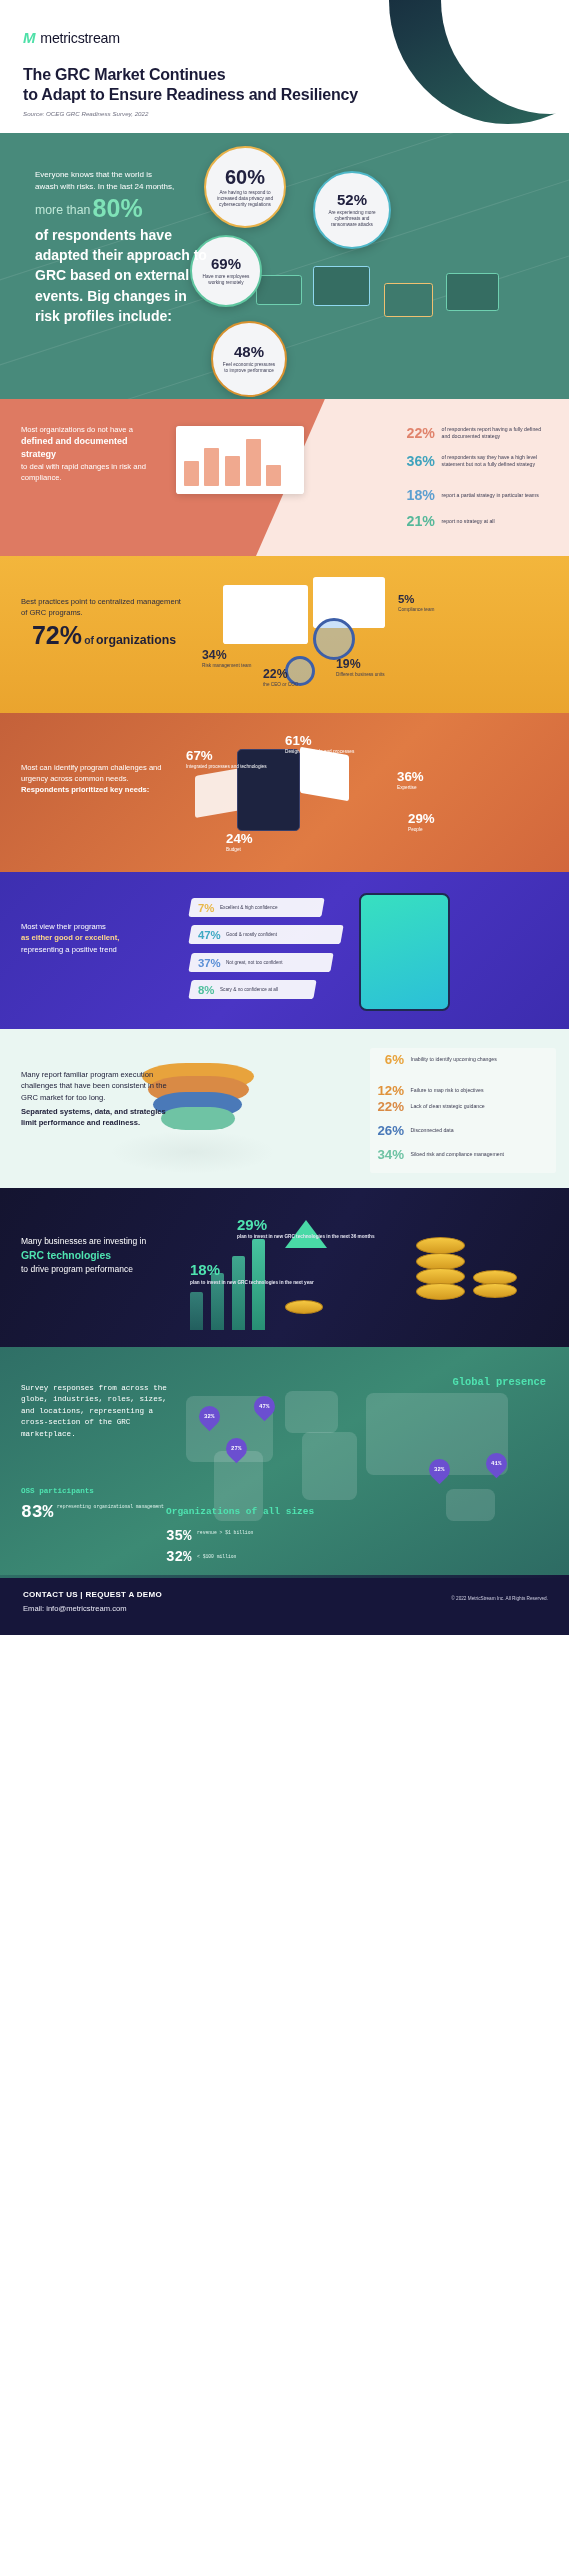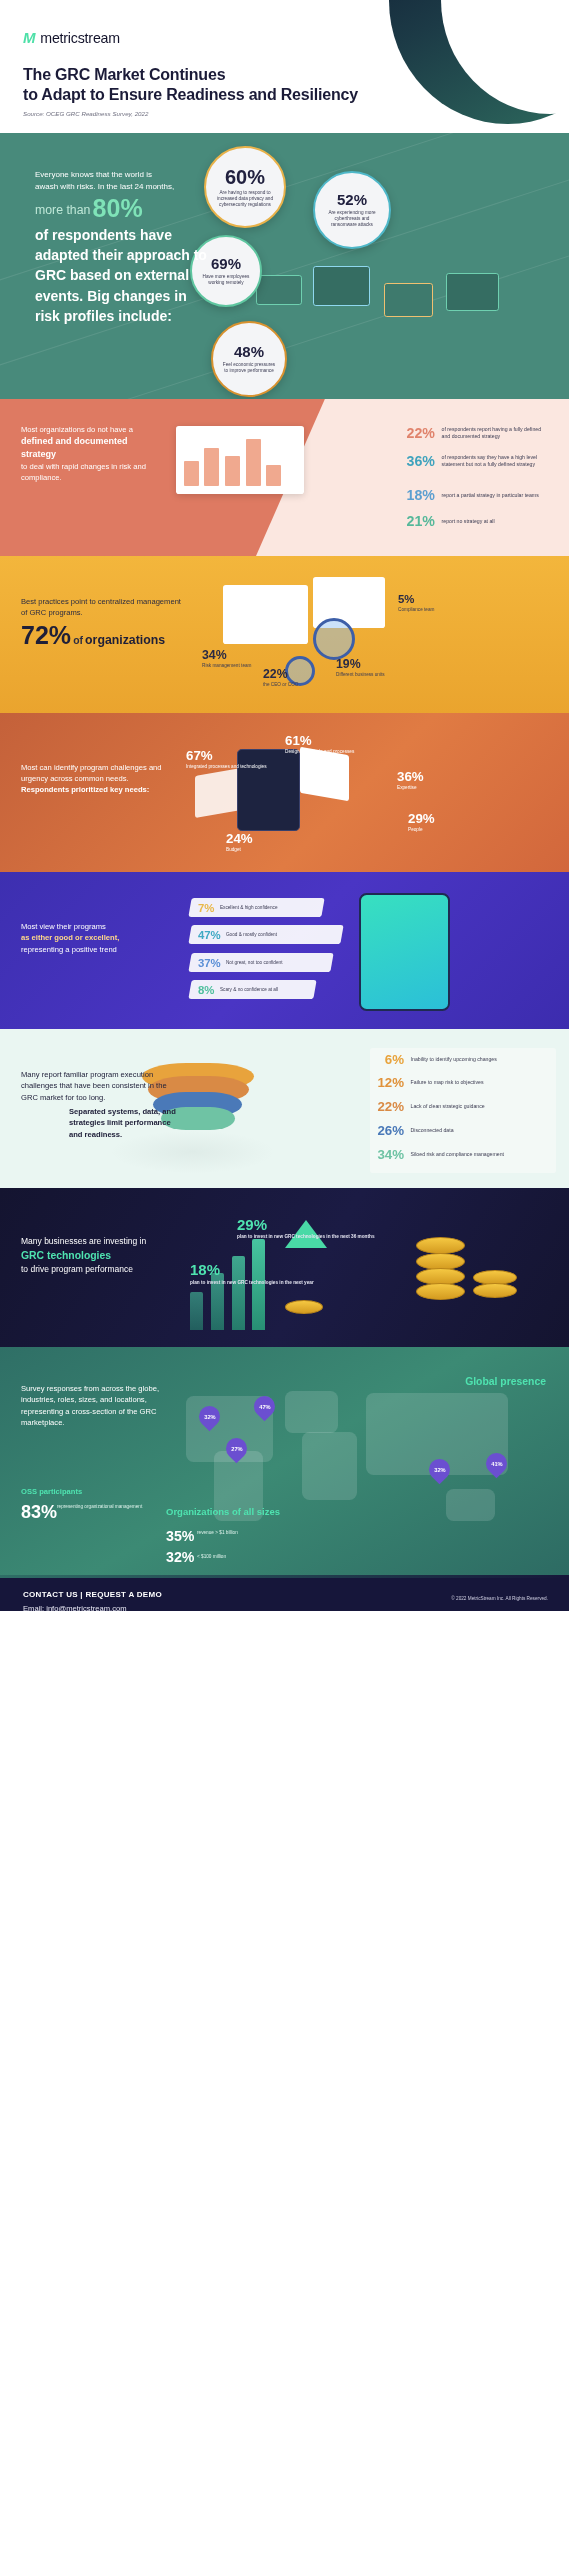--- a/index.html
+++ b/index.html
@@ -174,21 +174,21 @@
             background: linear-gradient(160deg,#38e0c0,#2bbfd8); border:2.8px solid #1f2a52;}
 
   
   .s6 { height: 159px; background: #eaf6f2; }
   .s6-copy { left: 21px; top: 40px; width: 161px; color: #22223c; font-size: 7.6px; line-height:1.5; }
   .s6-strong { font-weight: 800; }
   .s6-panel { position:absolute; right: 13.3px; top: 19px; width: 186px; height: 125px;
               background:#f3f9f6; border-radius:2.8px; }
   .s6 .stat-row { left: 372px; }
   .e6  { top: 23px; } .e6 .sv { color: #e8a33c; }
-  .e12 { top: 46px; align-items: center; } .e12 .sv { color: #e0923a; }
+  .e12 { top: 54px; align-items: center; } .e12 .sv { color: #e0923a; }
   .e22 { top: 70px; } .e22 .sv { color: #d98a45; }
   .e26 { top: 94px; } .e26 .sv { color: #4a79b8; }
   .e34 { top: 118px; } .e34 .sv { color: #6fc3a4; }
   .s6 .stat-row .sv { font-size: 13.3px; }
   .cone { position:absolute; left:142px; top:34px; width:114px; height:82px; }
   .cone i { position:absolute; left:0; border-radius:50%/17px; }
   .disc { position:absolute; left:112px; top:102px; width:161px; height:42px;
           background: radial-gradient(ellipse at center, #dfece8 0%, #eaf6f2 72%); border-radius:50%; }
 
   
@@ -200,38 +200,38 @@
   .s7-lbl .sl { font-size:4.7px; color:#e6e6f2; line-height:1.25; margin-top:2.8px; font-weight:700;}
   .t29 { left: 237px; top: 28.5px; } .t29 .sv { font-size:15px; color:#4fe3b0; }
   .t18 { left: 190px; top: 74px; } .t18 .sv { font-size:15px; color:#4fe3b0; }
   .arrow7 { position:absolute; left:285px; top:32px; width:0;height:0;
             border-left:21px solid transparent;border-right:21px solid transparent;
             border-bottom:28.5px solid #49d9a6; }
   .coin { position:absolute; border-radius:50%; background: linear-gradient(180deg,#f5c842,#d49b20); border:0.9px solid #b8841a;}
   .s7bar { position:absolute; bottom:17px; width:13.3px; background:linear-gradient(180deg,#4fe3b0,#2aa37c); border-radius:1.9px 1.9px 0 0;}
 
   
-  .s8 { height: 228px; background: linear-gradient(150deg,#2f6f66 0%, #3c8a74 50%, #2d6b63 100%); }
+  .s8 { height: 228px; background: linear-gradient(150deg,#2f6f66 0%, #3c8a74 50%, #2d6b63 100%); font-family: Liberation Mono, monospace; }
   .s8-copy { left: 21px; top: 36px; width: 152px; color: #fff; font-size: 7.6px; line-height:1.5; }
   .s8-global { position:absolute; right: 23px; top: 28.5px; color:#4fe3b0; font-size:10.4px; font-weight:800;}
   .pin { position:absolute; width: 21px; height: 21px; border-radius:50% 50% 50% 0;
          transform: rotate(-45deg); background:#6b4fd0; display:flex;align-items:center;justify-content:center;}
   .pin span { transform: rotate(45deg); color:#fff; font-size:5.7px; font-weight:800;}
   .s8-part { position:absolute; left:21px; top:140px; color:#4fe3b0; font-size:7.6px; font-weight:800; }
   .s8-83 { position:absolute; left:21px; top:156px; color:#fff; font-size:18px; font-weight:800; line-height:1;}
   .s8-83s { position:absolute; left:57px; top:157px; color:#dff3ec; font-size:4.7px; line-height:1.3;}
   .s8-sizes { position:absolute; left:166px; top:159px; color:#4fe3b0; font-size:9.5px; font-weight:800; line-height:1.3;}
   .s8-35 { position:absolute; left:166px; top:182px; color:#fff; font-size:14.2px; font-weight:800; line-height:1;}
   .s8-35s { position:absolute; left:197px; top:183px; color:#dff3ec; font-size:4.7px; line-height:1.3;}
   .s8-32 { position:absolute; left:166px; top:203px; color:#fff; font-size:14.2px; font-weight:800; line-height:1;}
   .s8-32s { position:absolute; left:197px; top:207px; color:#dff3ec; font-size:4.7px;}
   .continent { position:absolute; background: rgba(255,255,255,.14); border-radius:7.6px; }
 
   
-  .footer { height: 36px; background: #16163a; position: relative; }
+  .footer { height: 60px; background: #16163a; position: relative; }
   .footer-top { position:absolute; top:0; left:0; right:0; height:2.8px;
                 background: linear-gradient(90deg,#2f6f66,#16163a);}
   .f-links { position:absolute; left:23px; top:15px; color:#fff; font-size:8px; font-weight:800; letter-spacing:0.3px;}
   .f-email { position:absolute; left:23px; top:28.5px; color:#e8e8f4; font-size:7.6px;}
   .f-copy  { position:absolute; right:21px; top:21px; color:#cfcfe2; font-size:4.7px;}
 </style>
 </head>
 <body>
 
 <div class="infographic">
@@ -321,21 +321,21 @@
   </div>
 
   <div class="section s3">
     <div class="screen3"></div>
     <div class="screen3b"></div>
     <div class="mag m1"></div>
     <div class="mag m2"></div>
 
     <div class="sec-copy s3-copy">
       <p>Best practices point to centralized management of GRC programs.</p>
-      <p style="margin:4.7px 0 1.9px;">
+      <p style="margin:4.7px 0 1.9px;text-align:center;">
         <span class="s3-big">72%</span>
         <span class="s3-of">of</span>
         <span class="s3-org">organizations</span>
       </p>
     </div>
 
     <div class="stat-lbl l34">
       <div class="sv">34%</div>
       <div class="sl">Risk management team</div>
     </div>
@@ -414,21 +414,21 @@
     <div class="s6-panel"></div>
     <div class="disc"></div>
     <div class="cone">
       <i style="top:0;  width:112px;height:26.6px;background:#e8a33c;"></i>
       <i style="top:13.3px;left:5.7px;width:101px;height:26.6px;background:#d98a45;"></i>
       <i style="top:28.5px;left:11.4px;width:89px;height:25px;background:#4a79b8;"></i>
       <i style="top:44px;left:19px;width:74px;height:23px;background:#6fc3a4;"></i>
     </div>
     <div class="sec-copy s6-copy">
       <p>Many report familiar program execution challenges that have been consistent in the GRC market for too long.</p>
-      <p class="s6-strong" style="margin-top:2.8px;margin-left:48px;">Separated systems, data, and strategies limit performance and readiness.</p>
+      <p class="s6-strong" style="margin-top:2.8px;">Separated systems, data, and strategies limit performance and readiness.</p>
     </div>
     <div class="stat-row e6">
       <span class="sv">6%</span>
       <span class="sl">Inability to identify upcoming changes</span>
     </div>
     <div class="stat-row e12">
       <span class="sv">12%</span>
       <span class="sl">Failure to map risk to objectives</span>
     </div>
     <div class="stat-row e22">

